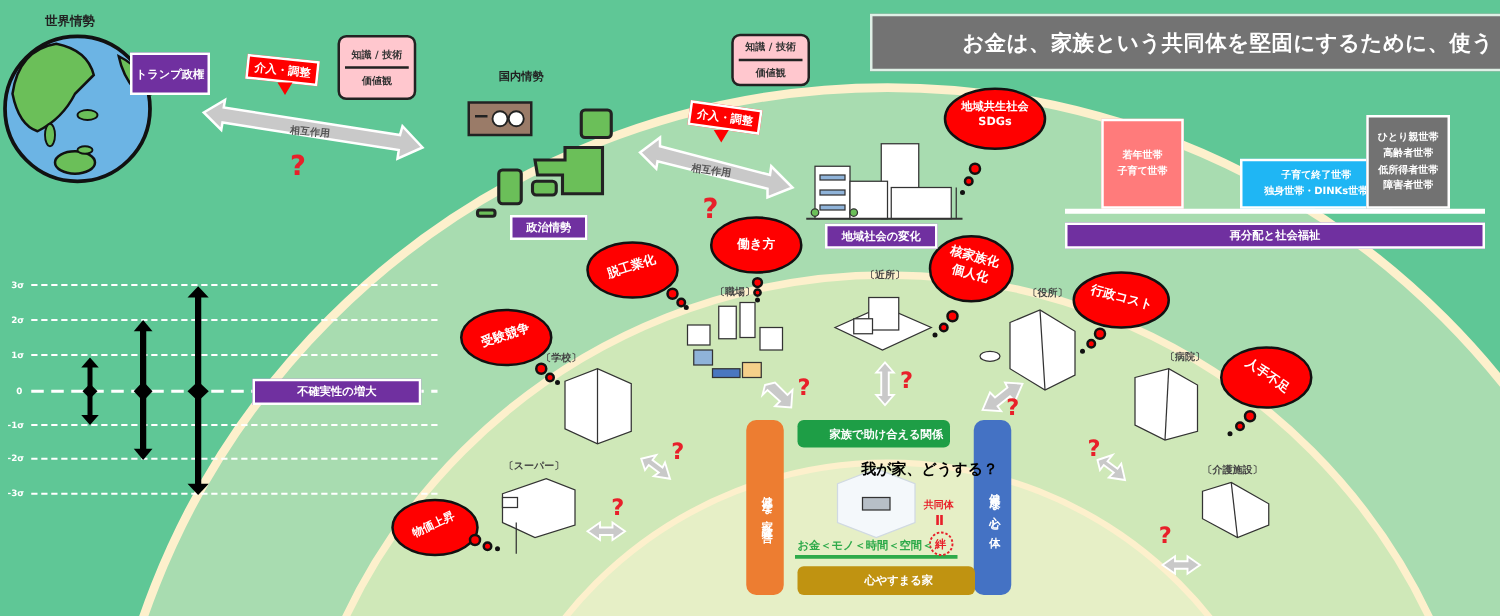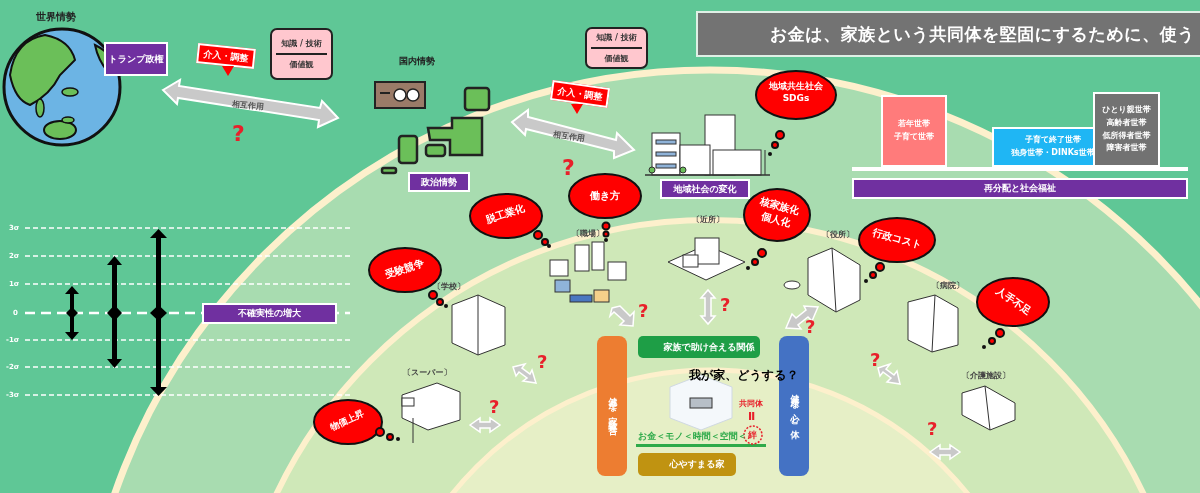--- a/index.html
+++ b/index.html
@@ -326,18 +326,18 @@
 <div class="abs qmark-sm" style="left:870px;top:349px;">?</div>
 <div class="abs qmark-sm" style="left:927px;top:418px;">?</div>
 
 <div class="abs vbar" style="left:597px;top:336px;height:140px;background:#ed7d31;">
   <span style="writing-mode:vertical-rl;letter-spacing:3px;font-size:9px;">健全な家計運営</span>
 </div>
 <div class="abs vbar" style="left:779px;top:336px;height:140px;background:#4472c4;">
   <span style="writing-mode:vertical-rl;letter-spacing:3px;font-size:9px;">健康な心と体</span>
 </div>
 <div class="abs hbar" style="left:638px;top:336px;width:122px;height:22px;background:#1e9e46;">家族で助け合える関係</div>
-<div class="abs hbar" style="left:638px;top:453px;width:98px;height:23px;background:#c09311;">心やすまる家</div>
+<div class="abs hbar" style="left:638px;top:453px;width:142px;height:23px;background:#c09311;">心やすまる家</div>
 <div class="abs" style="left:647px;top:367px;font-size:12px;font-weight:bold;color:#000000;margin-left:42px;">我が家、どうする？</div>
 <div class="abs" style="left:739px;top:398px;font-size:8px;font-weight:bold;color:#e8202a;">共同体</div>
 <div class="abs" style="left:748px;top:410px;font-size:11px;font-weight:bold;color:#e8202a;">Ⅱ</div>
 <div class="abs" style="left:748px;top:429px;font-size:9px;font-weight:bold;color:#e8202a;">絆</div>
 <div class="abs" style="left:638px;top:430px;font-size:9px;font-weight:bold;color:#2eaa4a;">お金＜モノ＜時間＜空間＜</div>
 
 </body></html>

